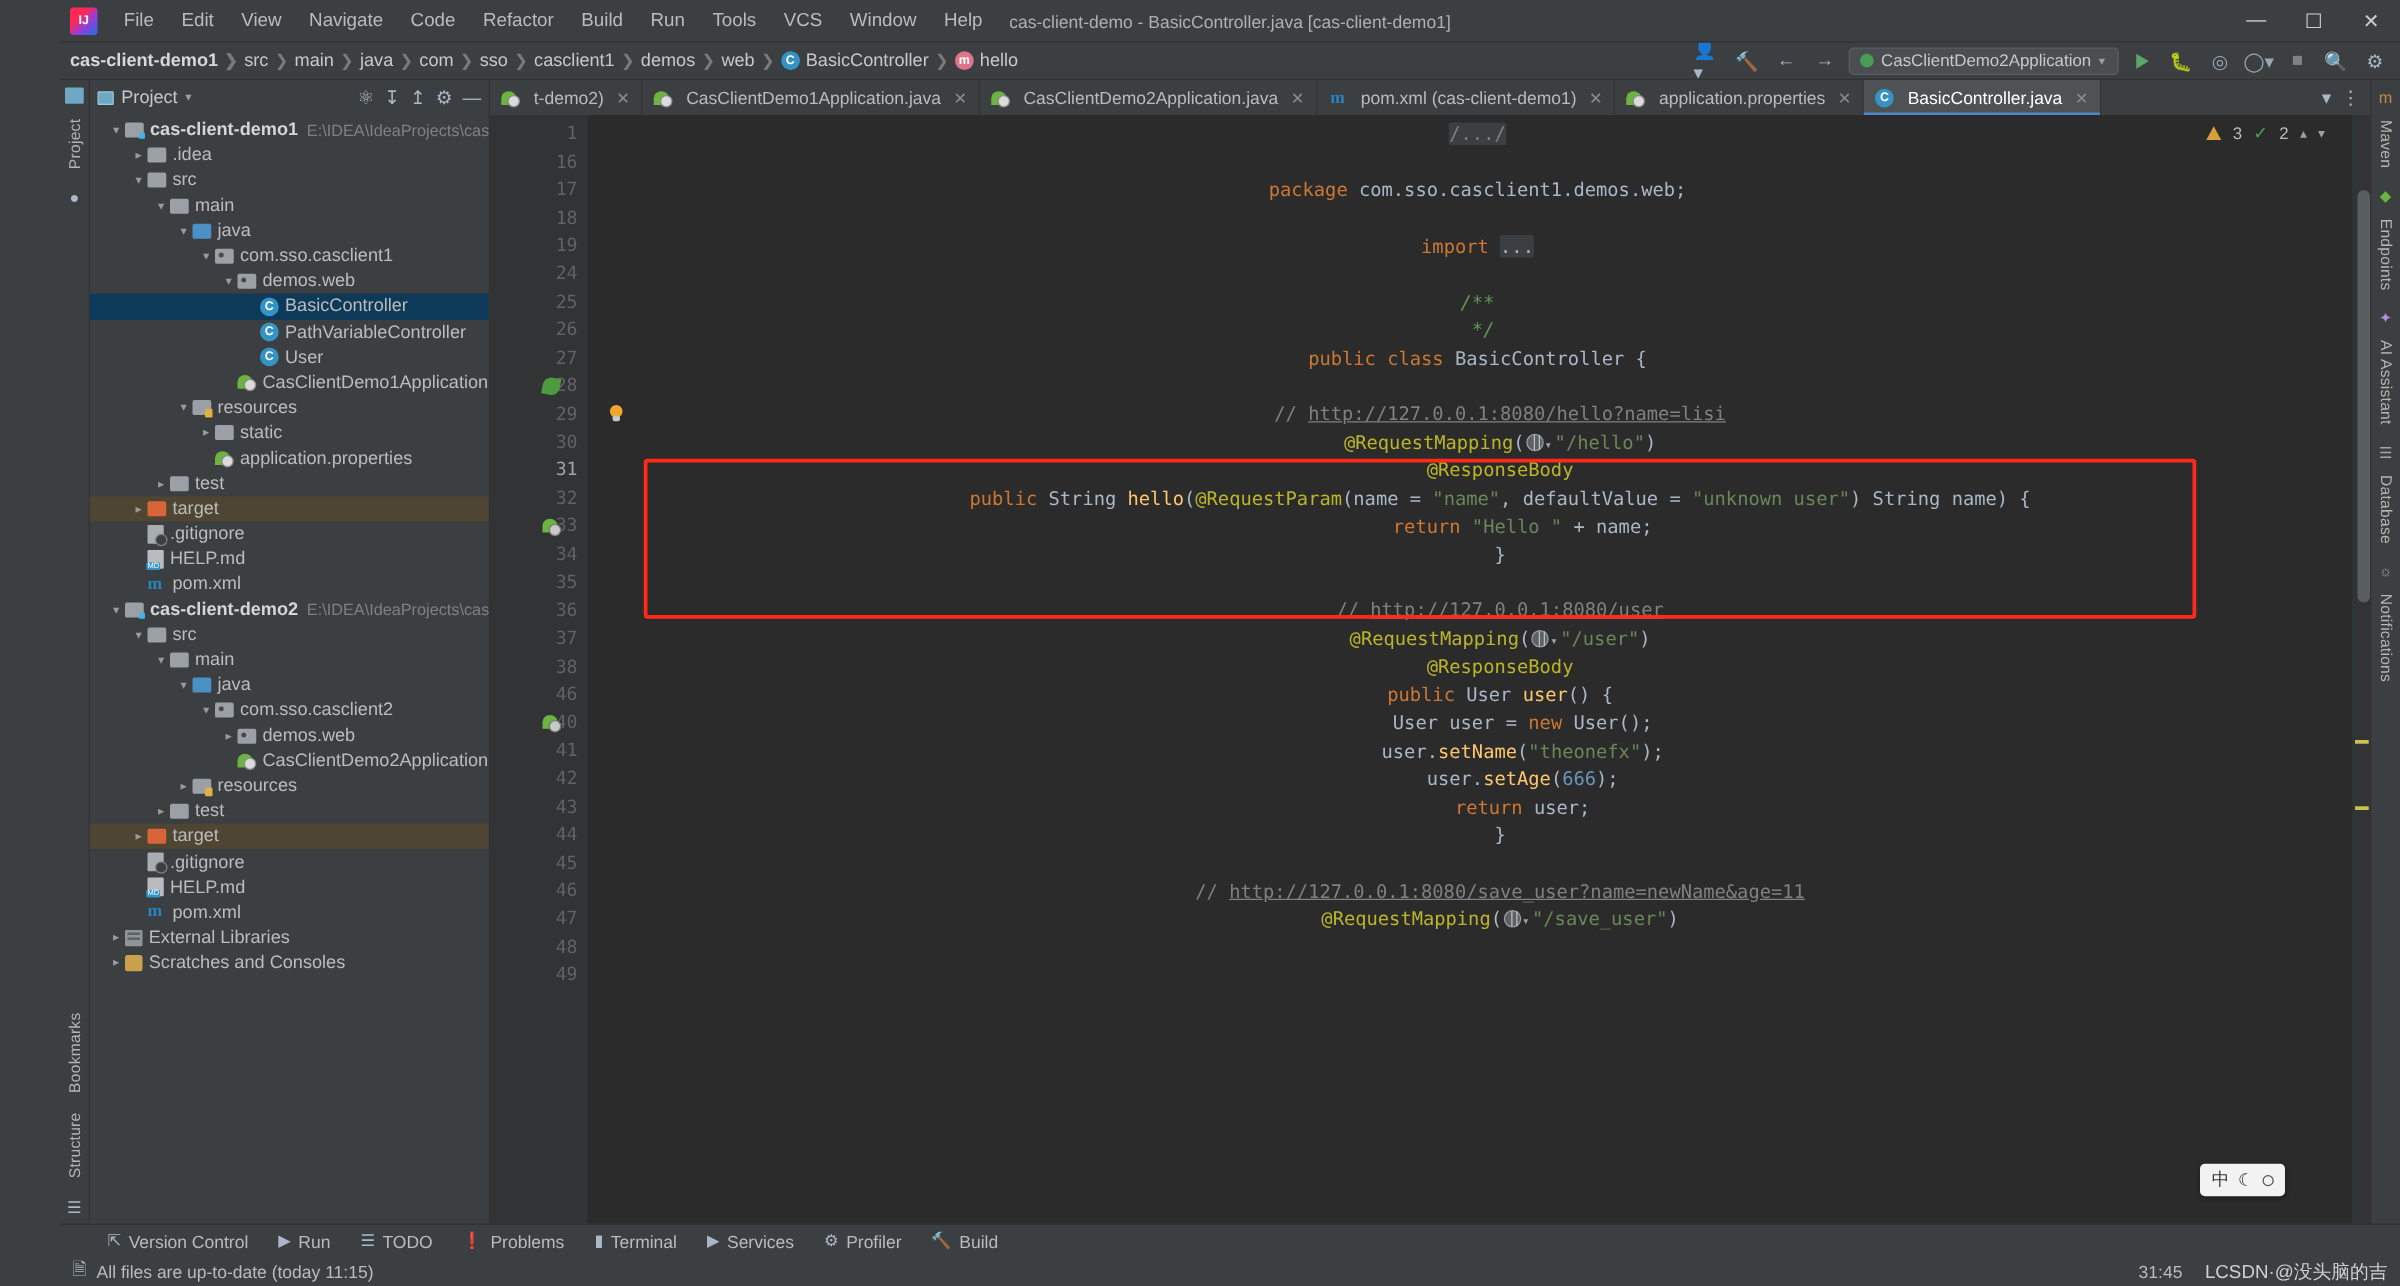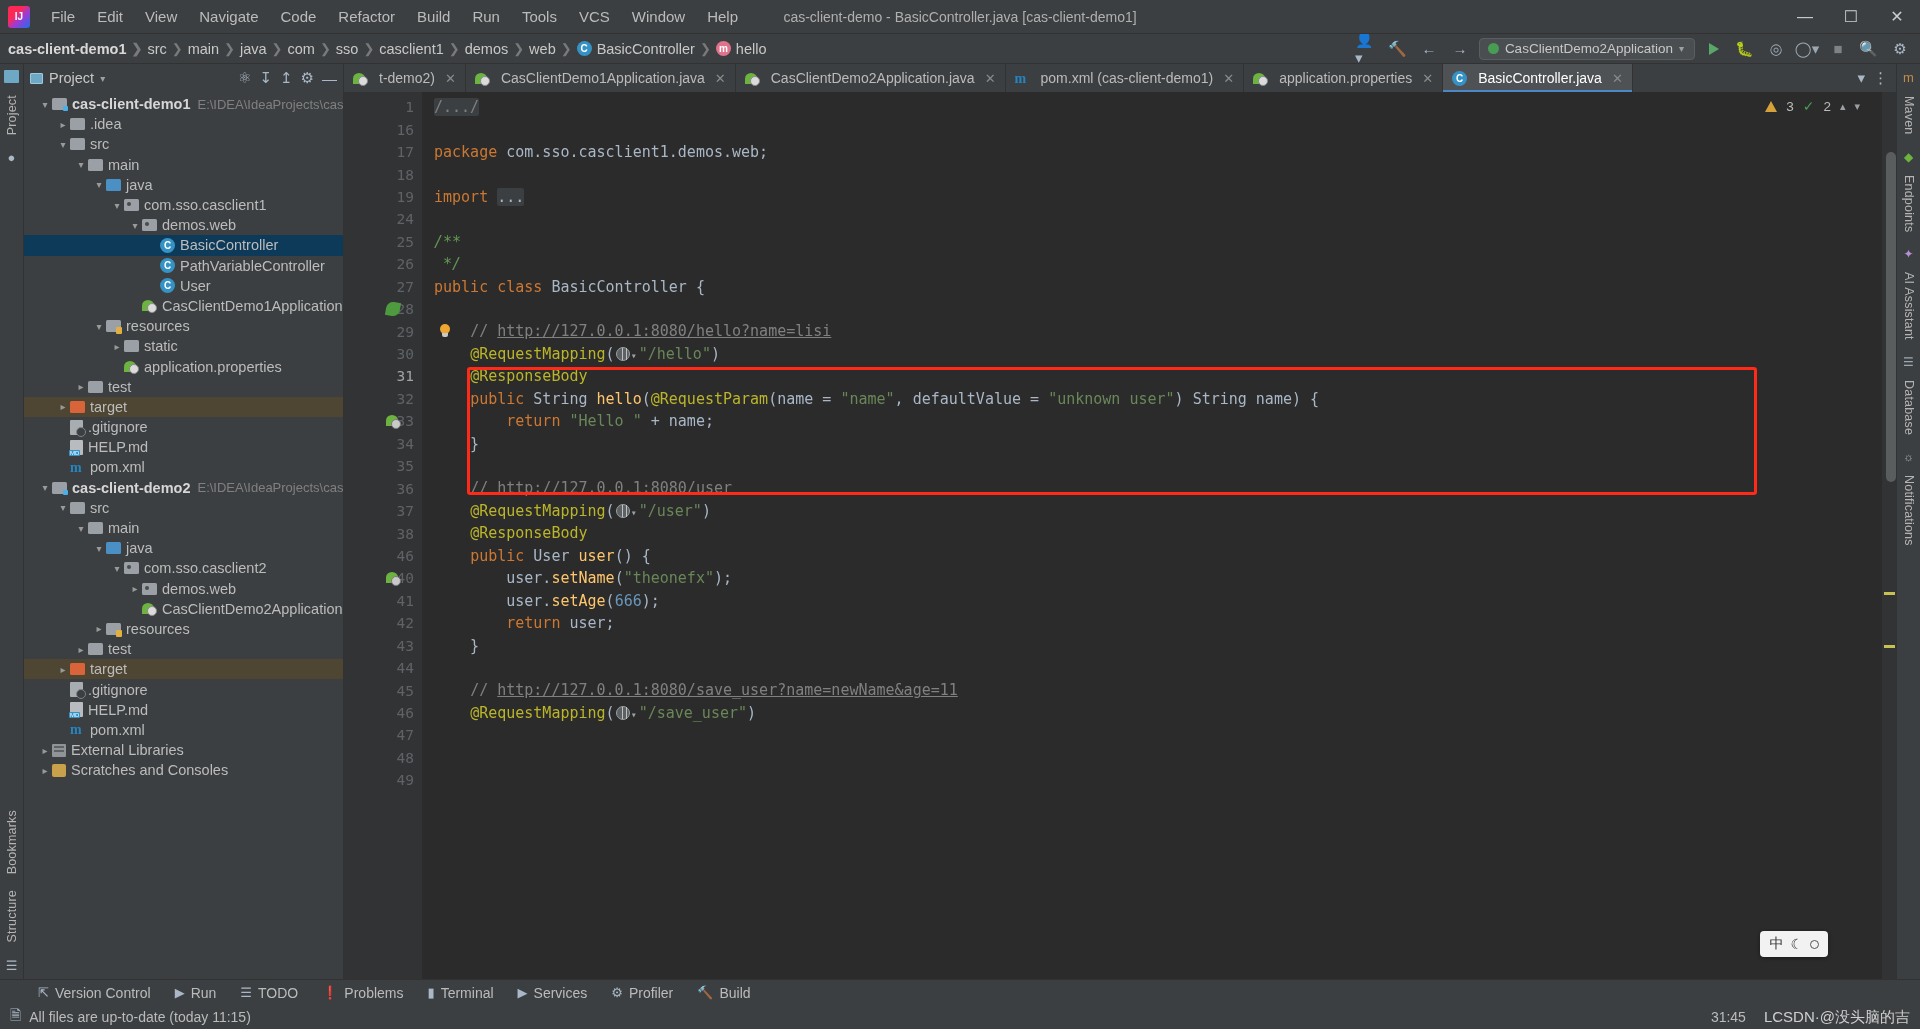--- a/index.html
+++ b/index.html
@@ -4,21 +4,21 @@
 <style>
   * { box-sizing: border-box; margin:0; padding:0; }
   html,body { width:1920px; height:1029px; overflow:hidden; }
   body {
     background:#3c3f41;
     font-family:"Liberation Sans", sans-serif;
     font-size:15px;
     color:#bbbbbb;
     -webkit-font-smoothing:antialiased;
   }
-  .app { position:relative; width:1920px; height:1029px; display:flex; flex-direction:column; }
+  .app { position:relative; width:1920px; height:1029px; display:flex; flex-direction:column;padding-left:48px; }
 
   
   .titlebar {
     height:34px; background:#3c3f41; display:flex; align-items:center;
     border-bottom:1px solid #323232; flex:none; position:relative;
   }
   .ij-logo {
     width:22px;height:22px;margin:0 10px 0 8px;border-radius:3px;
     background:linear-gradient(135deg,#fe2857 0%,#fe2857 35%,#9b3bd6 60%,#1e6fe8 100%);
     position:relative; flex:none;
@@ -101,21 +101,21 @@
   .fileicon{width:13px;height:15px;flex:none;margin-right:5px;background:#b8bcc0;border-radius:1px;position:relative;}
   .fileicon.md:after{content:"MD";position:absolute;left:-1px;bottom:-1px;font-size:6px;background:#3592c4;color:#fff;padding:0 1px;border-radius:1px;}
   .mvn{width:15px;height:15px;flex:none;margin-right:5px;color:#2684c0;font-weight:bold;font-size:14px;line-height:15px;font-family:"Liberation Serif",serif;}
   .lib-i{width:14px;height:13px;flex:none;margin-right:5px;background:#8f9499;border-radius:1px;position:relative;}
   .lib-i:after{content:"";position:absolute;left:2px;top:2px;width:10px;height:2px;background:#5e6265;box-shadow:0 4px 0 #5e6265;}
   .sc-i{width:14px;height:13px;flex:none;margin-right:5px;background:#c9a14b;border-radius:2px;}
   .git-i{width:13px;height:15px;flex:none;margin-right:5px;background:#a8adb2;border-radius:1px;position:relative;}
   .git-i:after{content:"";position:absolute;right:-3px;bottom:-2px;width:8px;height:8px;border:1.5px solid #7d8287;border-radius:50%;background:#3c3f41;}
 
   
-  .editor-col { flex:1; display:flex; flex-direction:column; min-width:0; background:#14532d; }
+  .editor-col { flex:1; display:flex; flex-direction:column; min-width:0; background:#14532d;text-align:center; }
   .tabs { height:28px;background:#3c3f41;display:flex;align-items:stretch;flex:none;overflow:hidden; }
   .tab { display:flex;align-items:center;gap:6px;padding:0 9px;font-size:14px;color:#bbbbbb;
          white-space:nowrap;border-right:1px solid #323232;position:relative; }
   .tab.active { background:#4e5254;color:#ffffff; }
   .tab.active:after { content:"";position:absolute;left:0;right:0;bottom:0;height:2px;background:#4a88c7; }
   .tab .x { color:#8a8a8a;font-size:13px;margin-left:4px; }
   .tabs-right { margin-left:auto;display:flex;align-items:center;gap:8px;padding:0 8px;color:#a9b7c6;flex:none; }
 
   .editor-area { flex:1; display:flex; min-height:0; position:relative; overflow:hidden; }
   .gutter { width:78px;background:#313335;flex:none;position:relative;padding-top:4px;font-size:14.5px;
@@ -681,20 +681,21 @@
               <div class="cline">    <span class="ann">@RequestMapping</span>(<span class="globe"></span><span class="chev">▾</span><span class="str">"</span><span class="strlink">/hello</span><span class="str">"</span>)</div>
               <div class="cline">    <span class="ann">@ResponseBody</span></div>
               <div class="cline">    <span class="kw">public</span> <span class="typ">String</span> <span class="mth">hello</span>(<span class="ann">@RequestParam</span>(name = <span class="str">"</span><span class="strlink">name</span><span class="str">"</span>, defaultValue = <span class="str">"unknown user"</span>) <span class="typ">String</span> name) {</div>
               <div class="cline">        <span class="kw">return</span> <span class="str">"Hello "</span> + name;</div>
               <div class="cline">    }</div>
               <div class="cline">&nbsp;</div>
               <div class="cline">    <span class="cmt">// </span><span class="cmt-link">http://127.0.0.1:8080/user</span></div>
               <div class="cline">    <span class="ann">@RequestMapping</span>(<span class="globe"></span><span class="chev">▾</span><span class="str">"</span><span class="strlink">/user</span><span class="str">"</span>)</div>
               <div class="cline">    <span class="ann">@ResponseBody</span></div>
               <div class="cline">    <span class="kw">public</span> <span class="typ">User</span> <span class="mth">user</span>() {</div>
+              <div class="cline">        <span class="typ">User</span> user = <span class="kw">new</span> <span class="typ">User</span>();</div>
               <div class="cline">        user.<span class="mth">setName</span>(<span class="str">"</span><span class="strlink">theonefx</span><span class="str">"</span>);</div>
               <div class="cline">        user.<span class="mth">setAge</span>(<span class="num">666</span>);</div>
               <div class="cline">        <span class="kw">return</span> user;</div>
               <div class="cline">    }</div>
               <div class="cline">&nbsp;</div>
               <div class="cline">    <span class="cmt">// </span><span class="cmt-link">http://127.0.0.1:8080/save_user?name=newName&amp;age=11</span></div>
               <div class="cline">    <span class="ann">@RequestMapping</span>(<span class="globe"></span><span class="chev">▾</span><span class="str">"</span><span class="strlink">/save_user</span><span class="str">"</span>)</div>
               <div class="fold-col" style="left: -18px;">
                 <div class="foldmark">⊞</div>
                 <div class="foldmark"></div>

